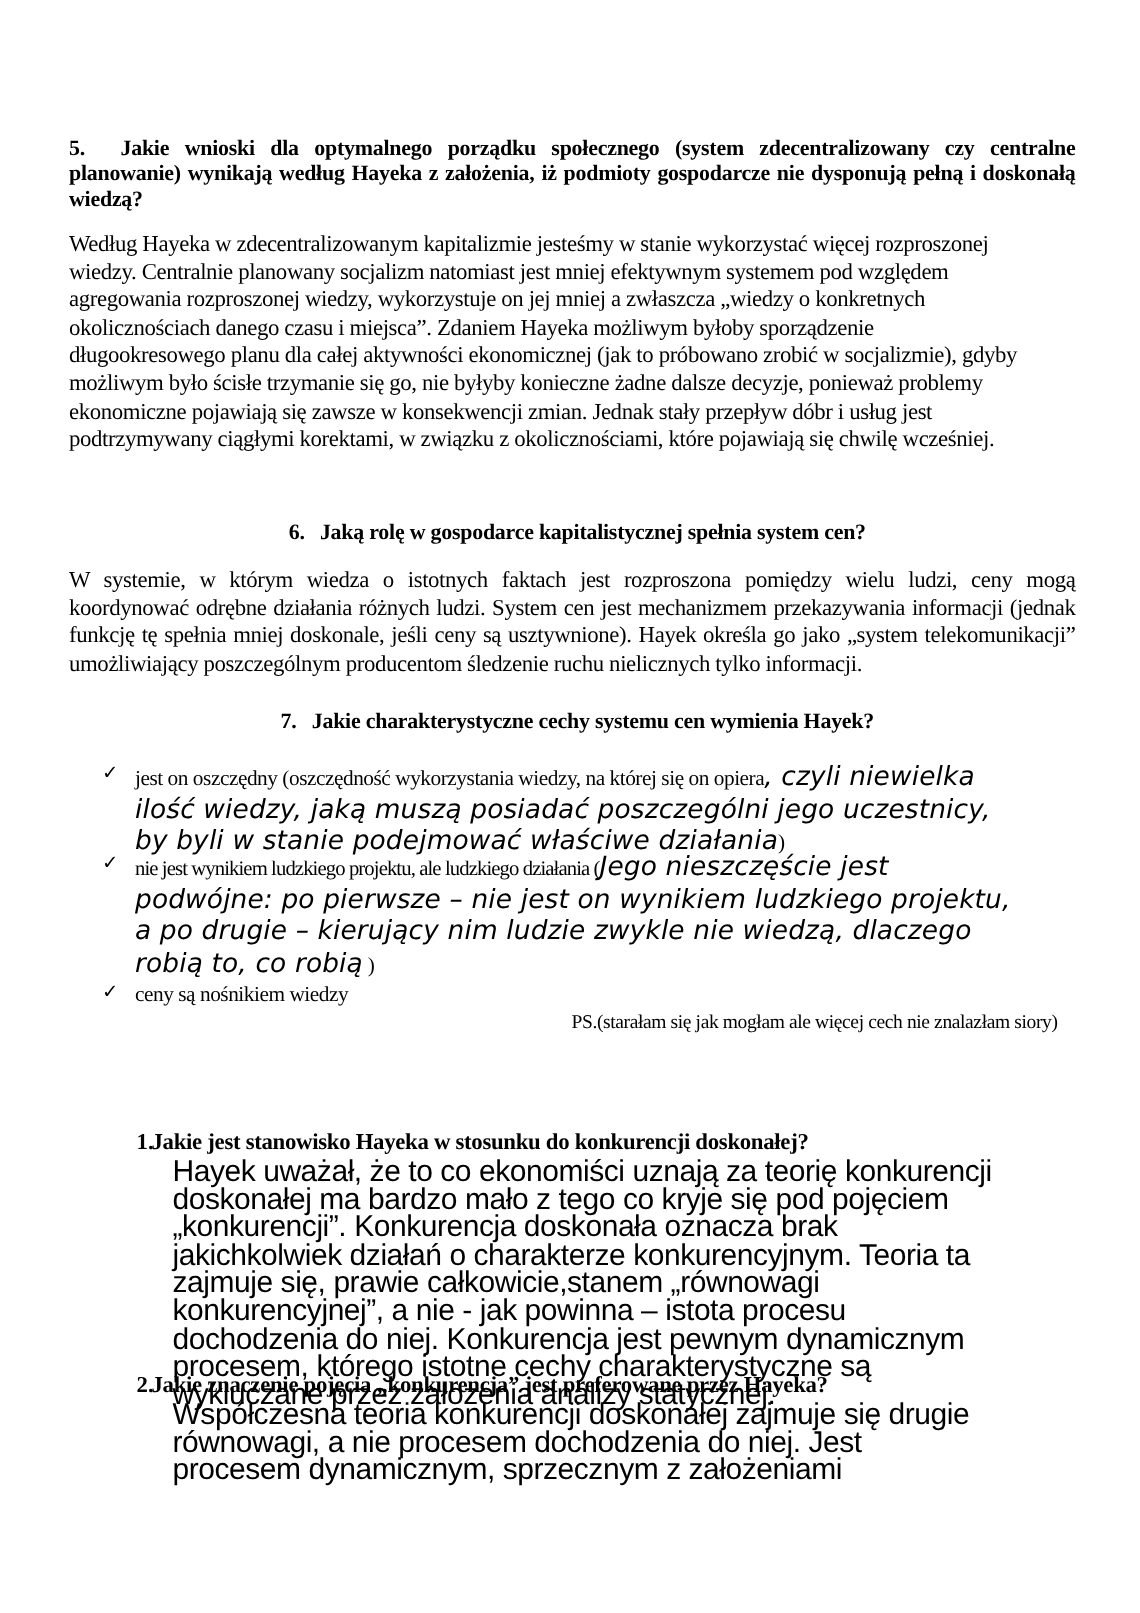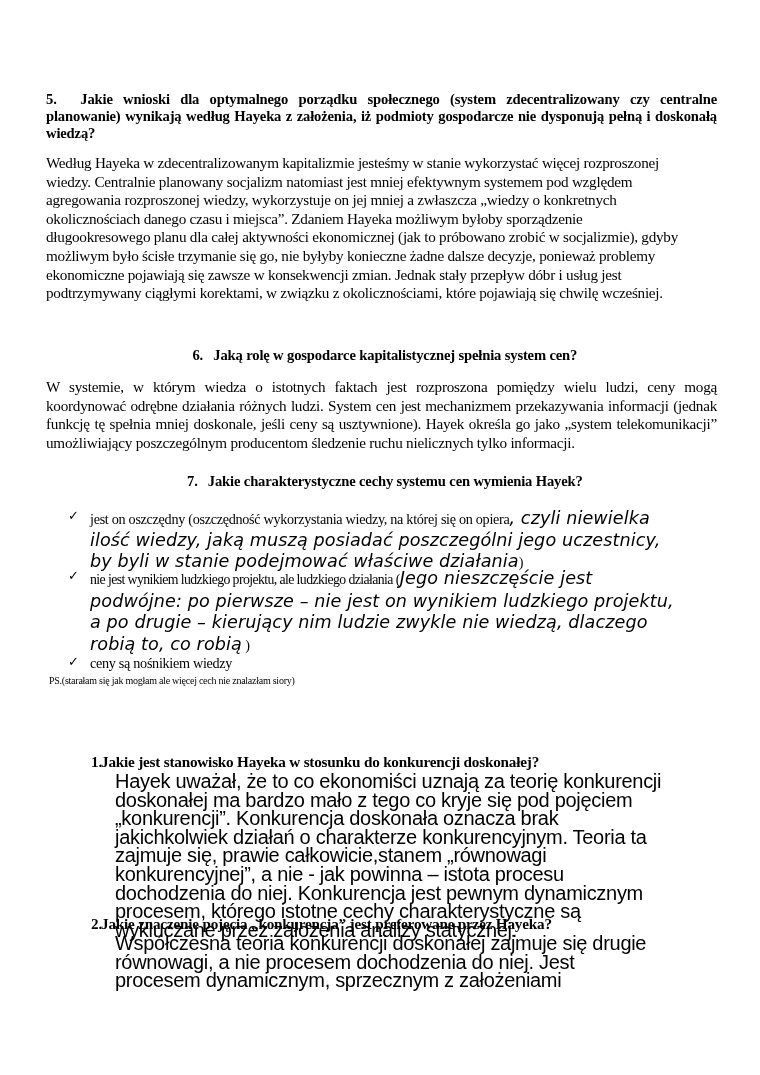--- a/index.html
+++ b/index.html
@@ -67,21 +67,21 @@
     </div>
   </div>
 
   <div class="check-item" style="top:654px;">
     <span class="check-mark">✓</span>
     <div class="check-body" style="line-height:18px;">
       <span class="small-serif">ceny są nośnikiem wiedzy</span>
     </div>
   </div>
 
-  <div class="para" style="left:49px; top:672px; width:640px; font-size:10px;">PS.(starałam się jak mogłam ale więcej cech nie znalazłam siory)</div>
+  <div class="para" style="left:65px; top:672px; width:640px; font-size:13px;text-align:right;">PS.(starałam się jak mogłam ale więcej cech nie znalazłam siory)</div>
 
 
   <div class="ol-item" style="top:753px;">
     <span class="ol-num">1.</span>
     <span class="ol-title">Jakie jest stanowisko Hayeka w stosunku do konkurencji doskonałej?</span>
     <div class="ol-body">Hayek uważał, że to co ekonomiści uznają za teorię konkurencji doskonałej ma bardzo mało z tego co kryje się pod pojęciem „konkurencji”. Konkurencja doskonała oznacza brak jakichkolwiek działań o charakterze konkurencyjnym. Teoria ta zajmuje się, prawie całkowicie,stanem „równowagi konkurencyjnej”, a nie - jak powinna – istota procesu dochodzenia do niej. Konkurencja jest pewnym dynamicznym procesem, którego istotne cechy charakterystyczne są wykluczane przez założenia analizy statycznej.</div>
   </div>
 
   <div class="ol-item" style="top:915px;">
     <span class="ol-num">2.</span>

